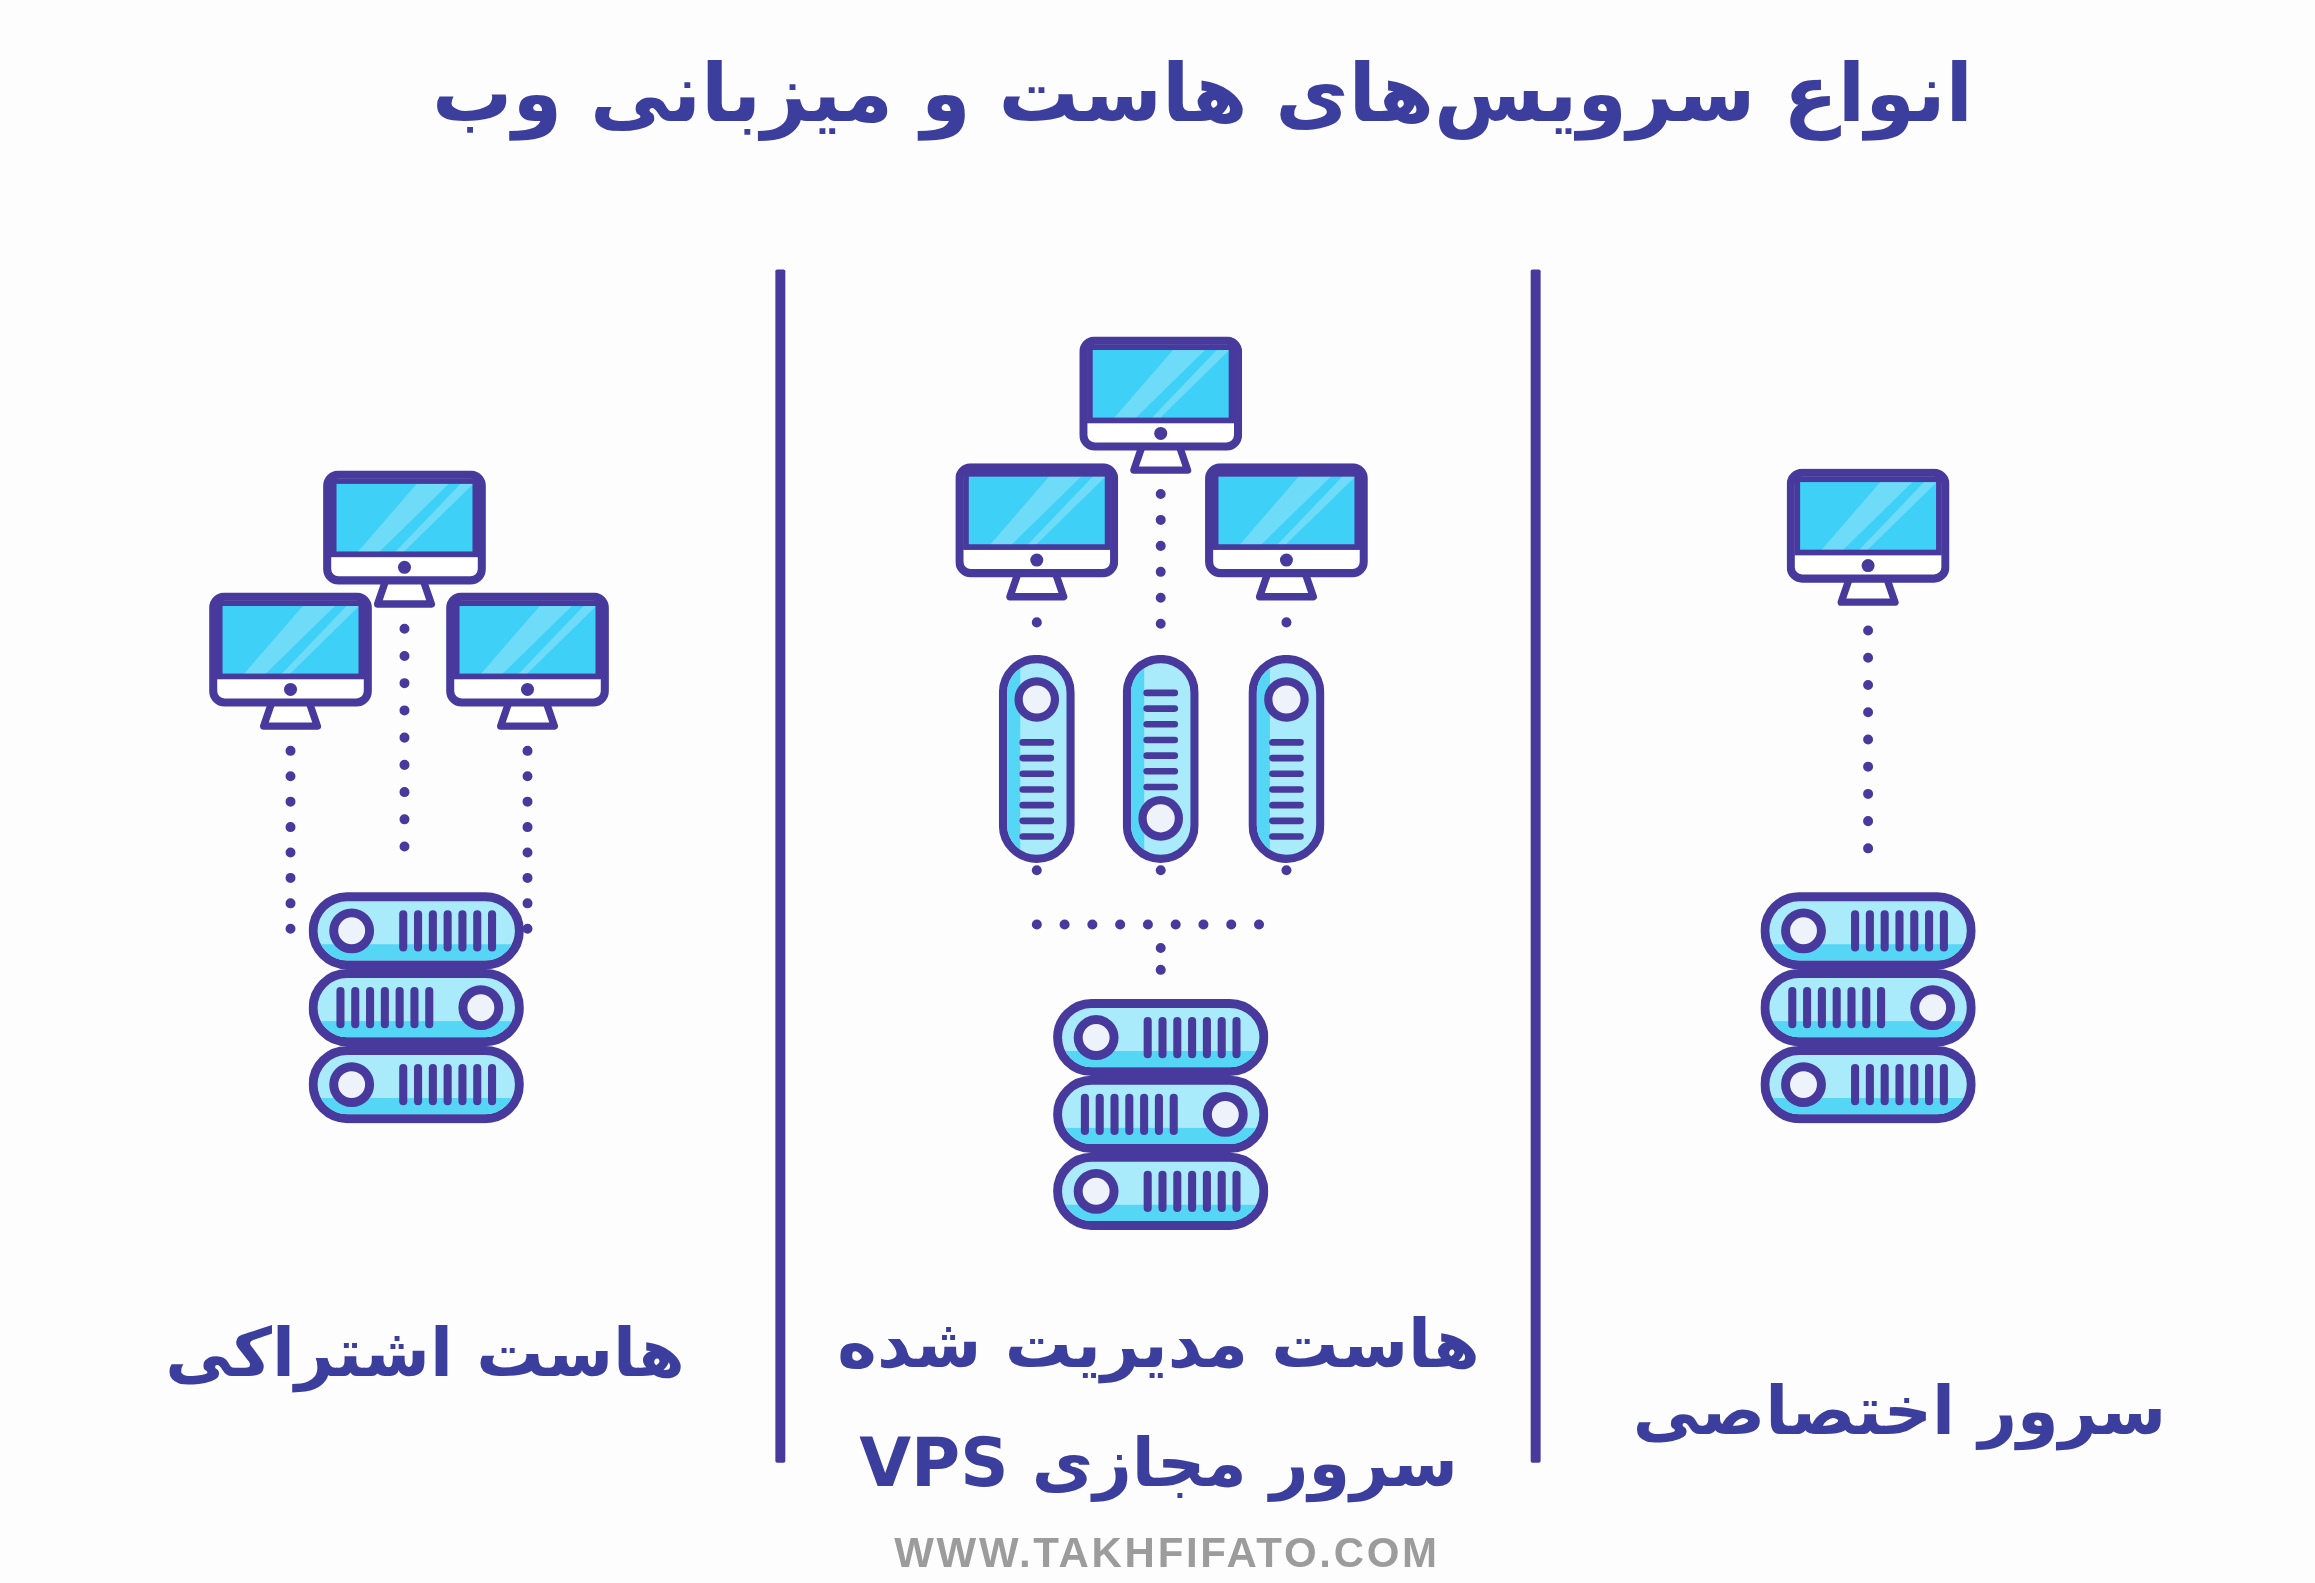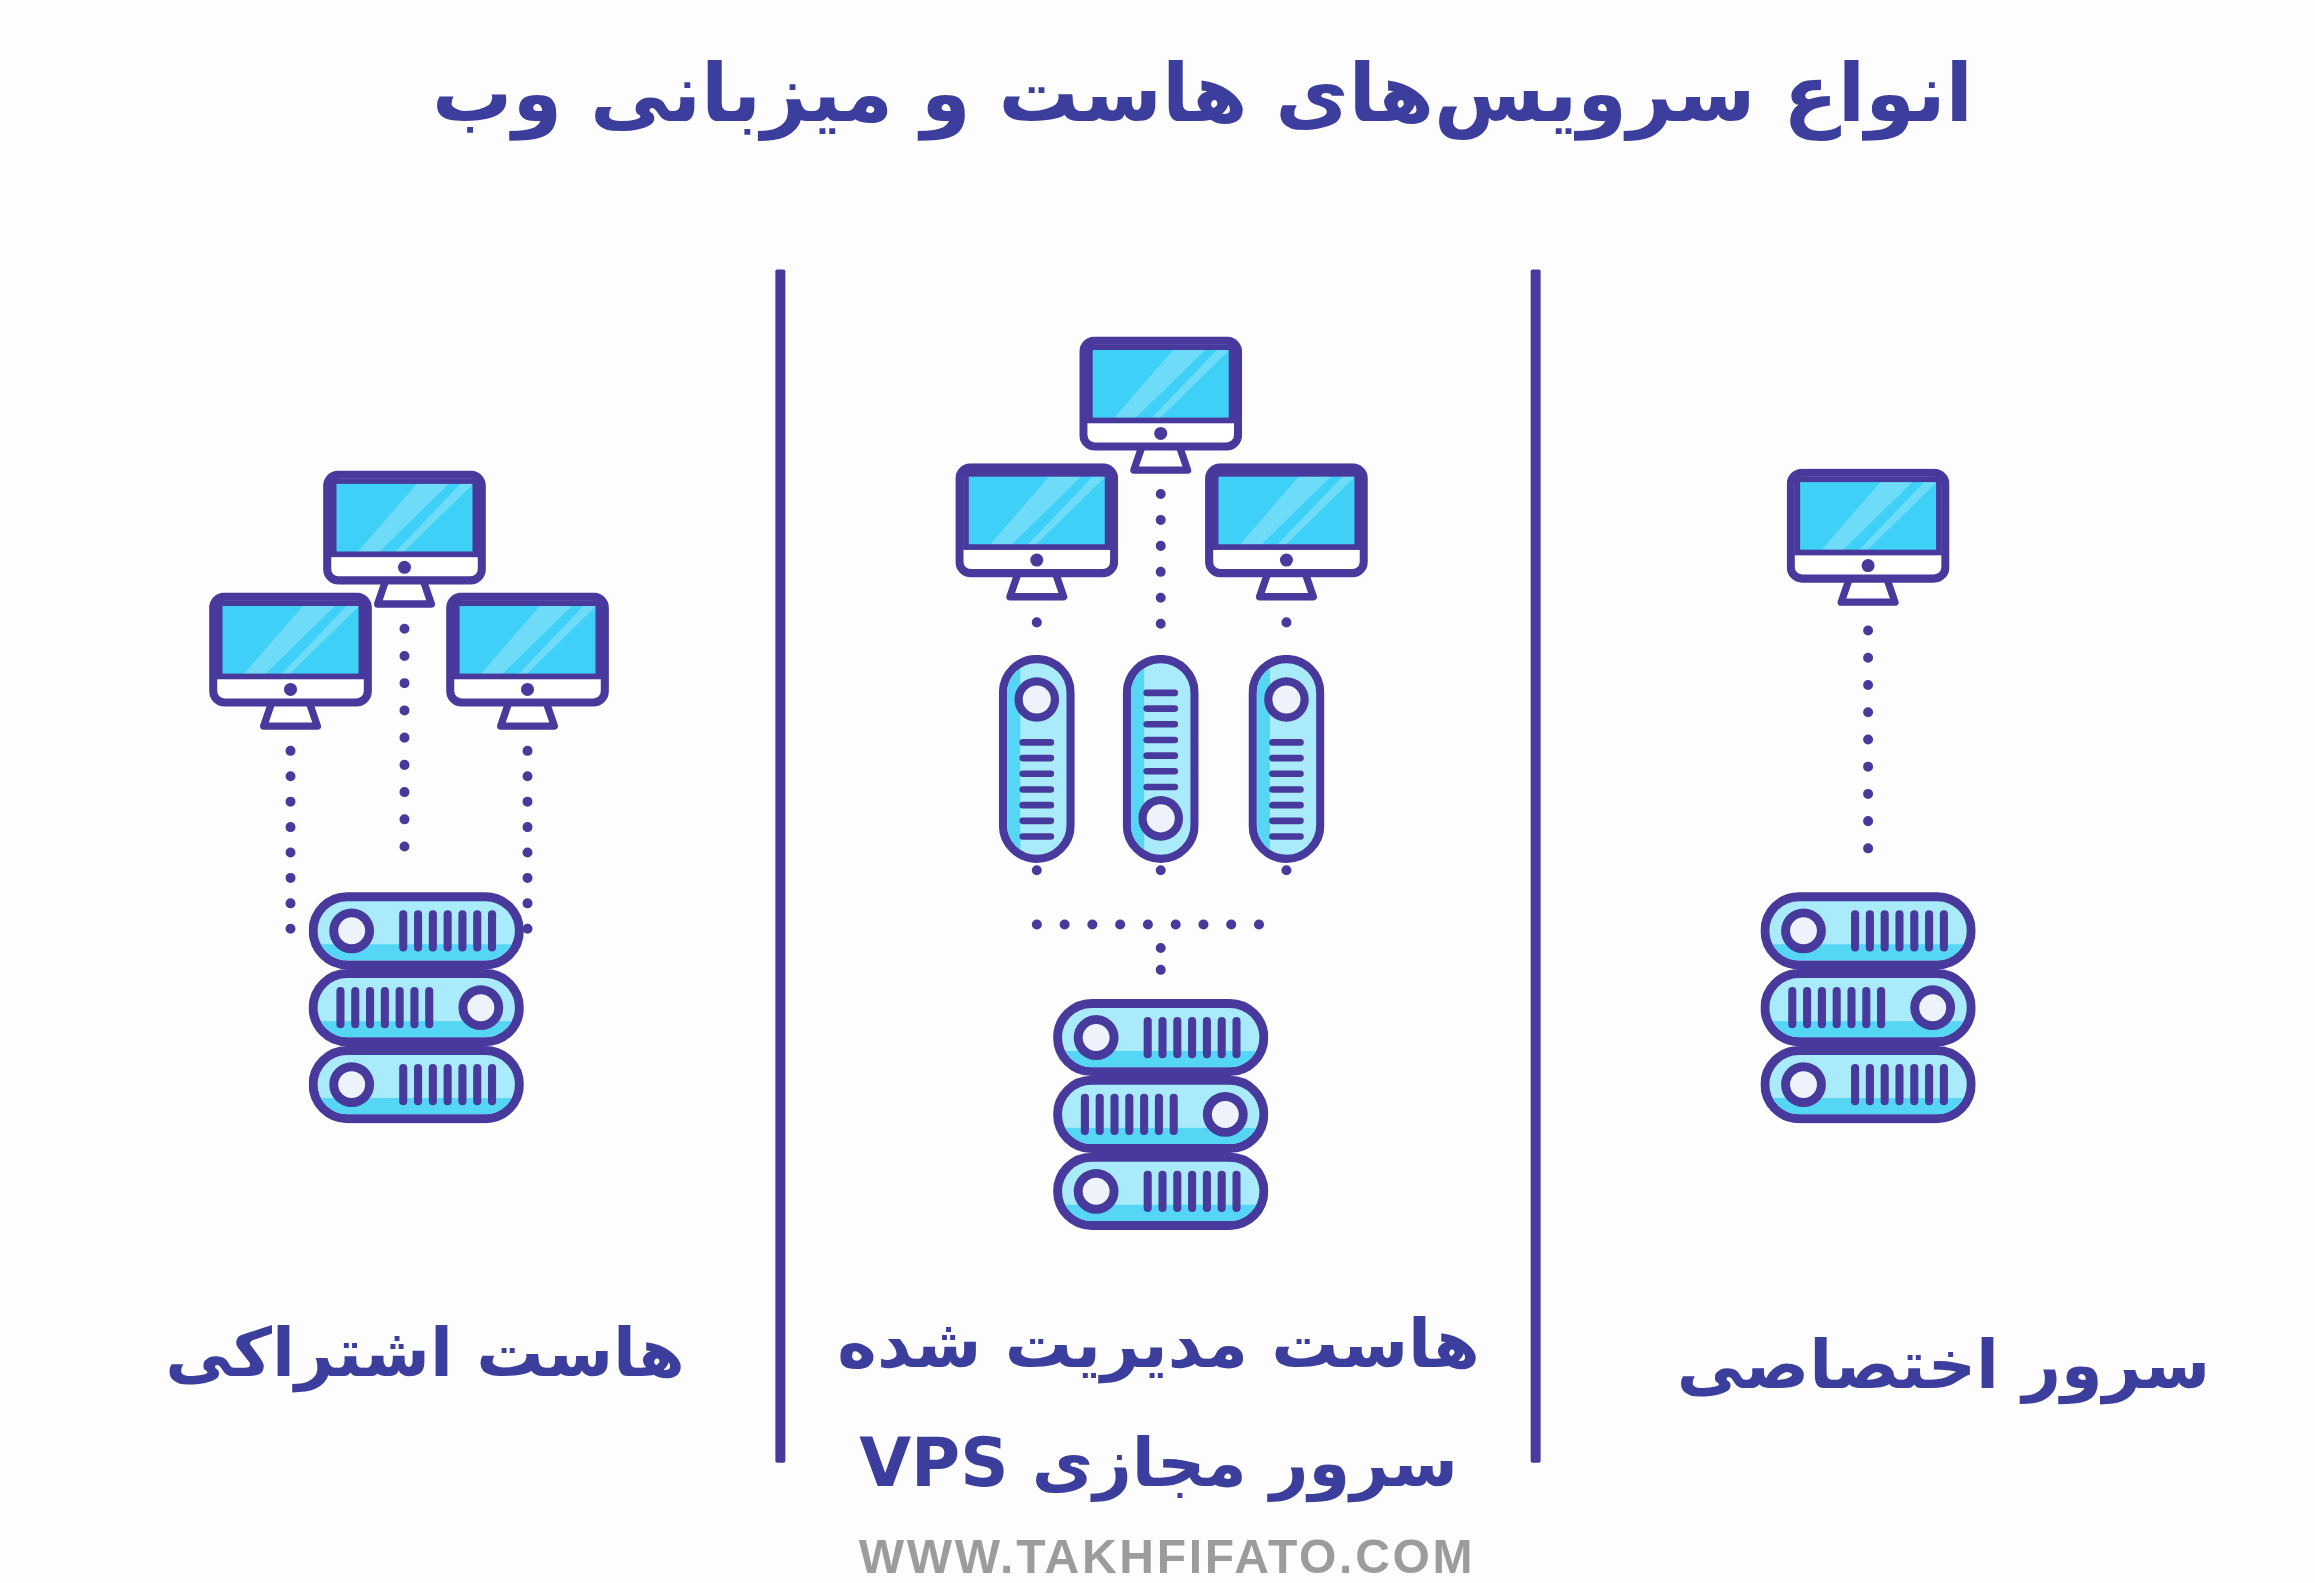--- a/index.html
+++ b/index.html
@@ -31,27 +31,27 @@
     text-align: center;
     direction: rtl;
     font-size: 67px;
     font-weight: 700;
     color: #3b3e9c;
     line-height: 1.3;
   }
   .label-shared   { left: 63px;   top: 1310px; width: 724px; }
   .label-managed1 { left: 792px;  top: 1301px; width: 733px; }
   .label-managed2 { left: 792px;  top: 1420px; width: 733px; }
-  .label-dedicated{ left: 1542px; top: 1322px; width: 715px; margin-left: 44px; }
+  .label-dedicated{ left: 1542px; top: 1368px; width: 715px; }
   .watermark {
     position: absolute;
     left: 805px; top: 1529px; width: 724px;
     text-align: center;
     font-family: "Liberation Sans", sans-serif;
-    font-size: 48px;
+    font-size: 42px;
     font-weight: 700;
     letter-spacing: 2.7px;
     color: #9c9c9c;
   }
 </style>
 </head>
 <body>
 
 <div class="canvas">
 

